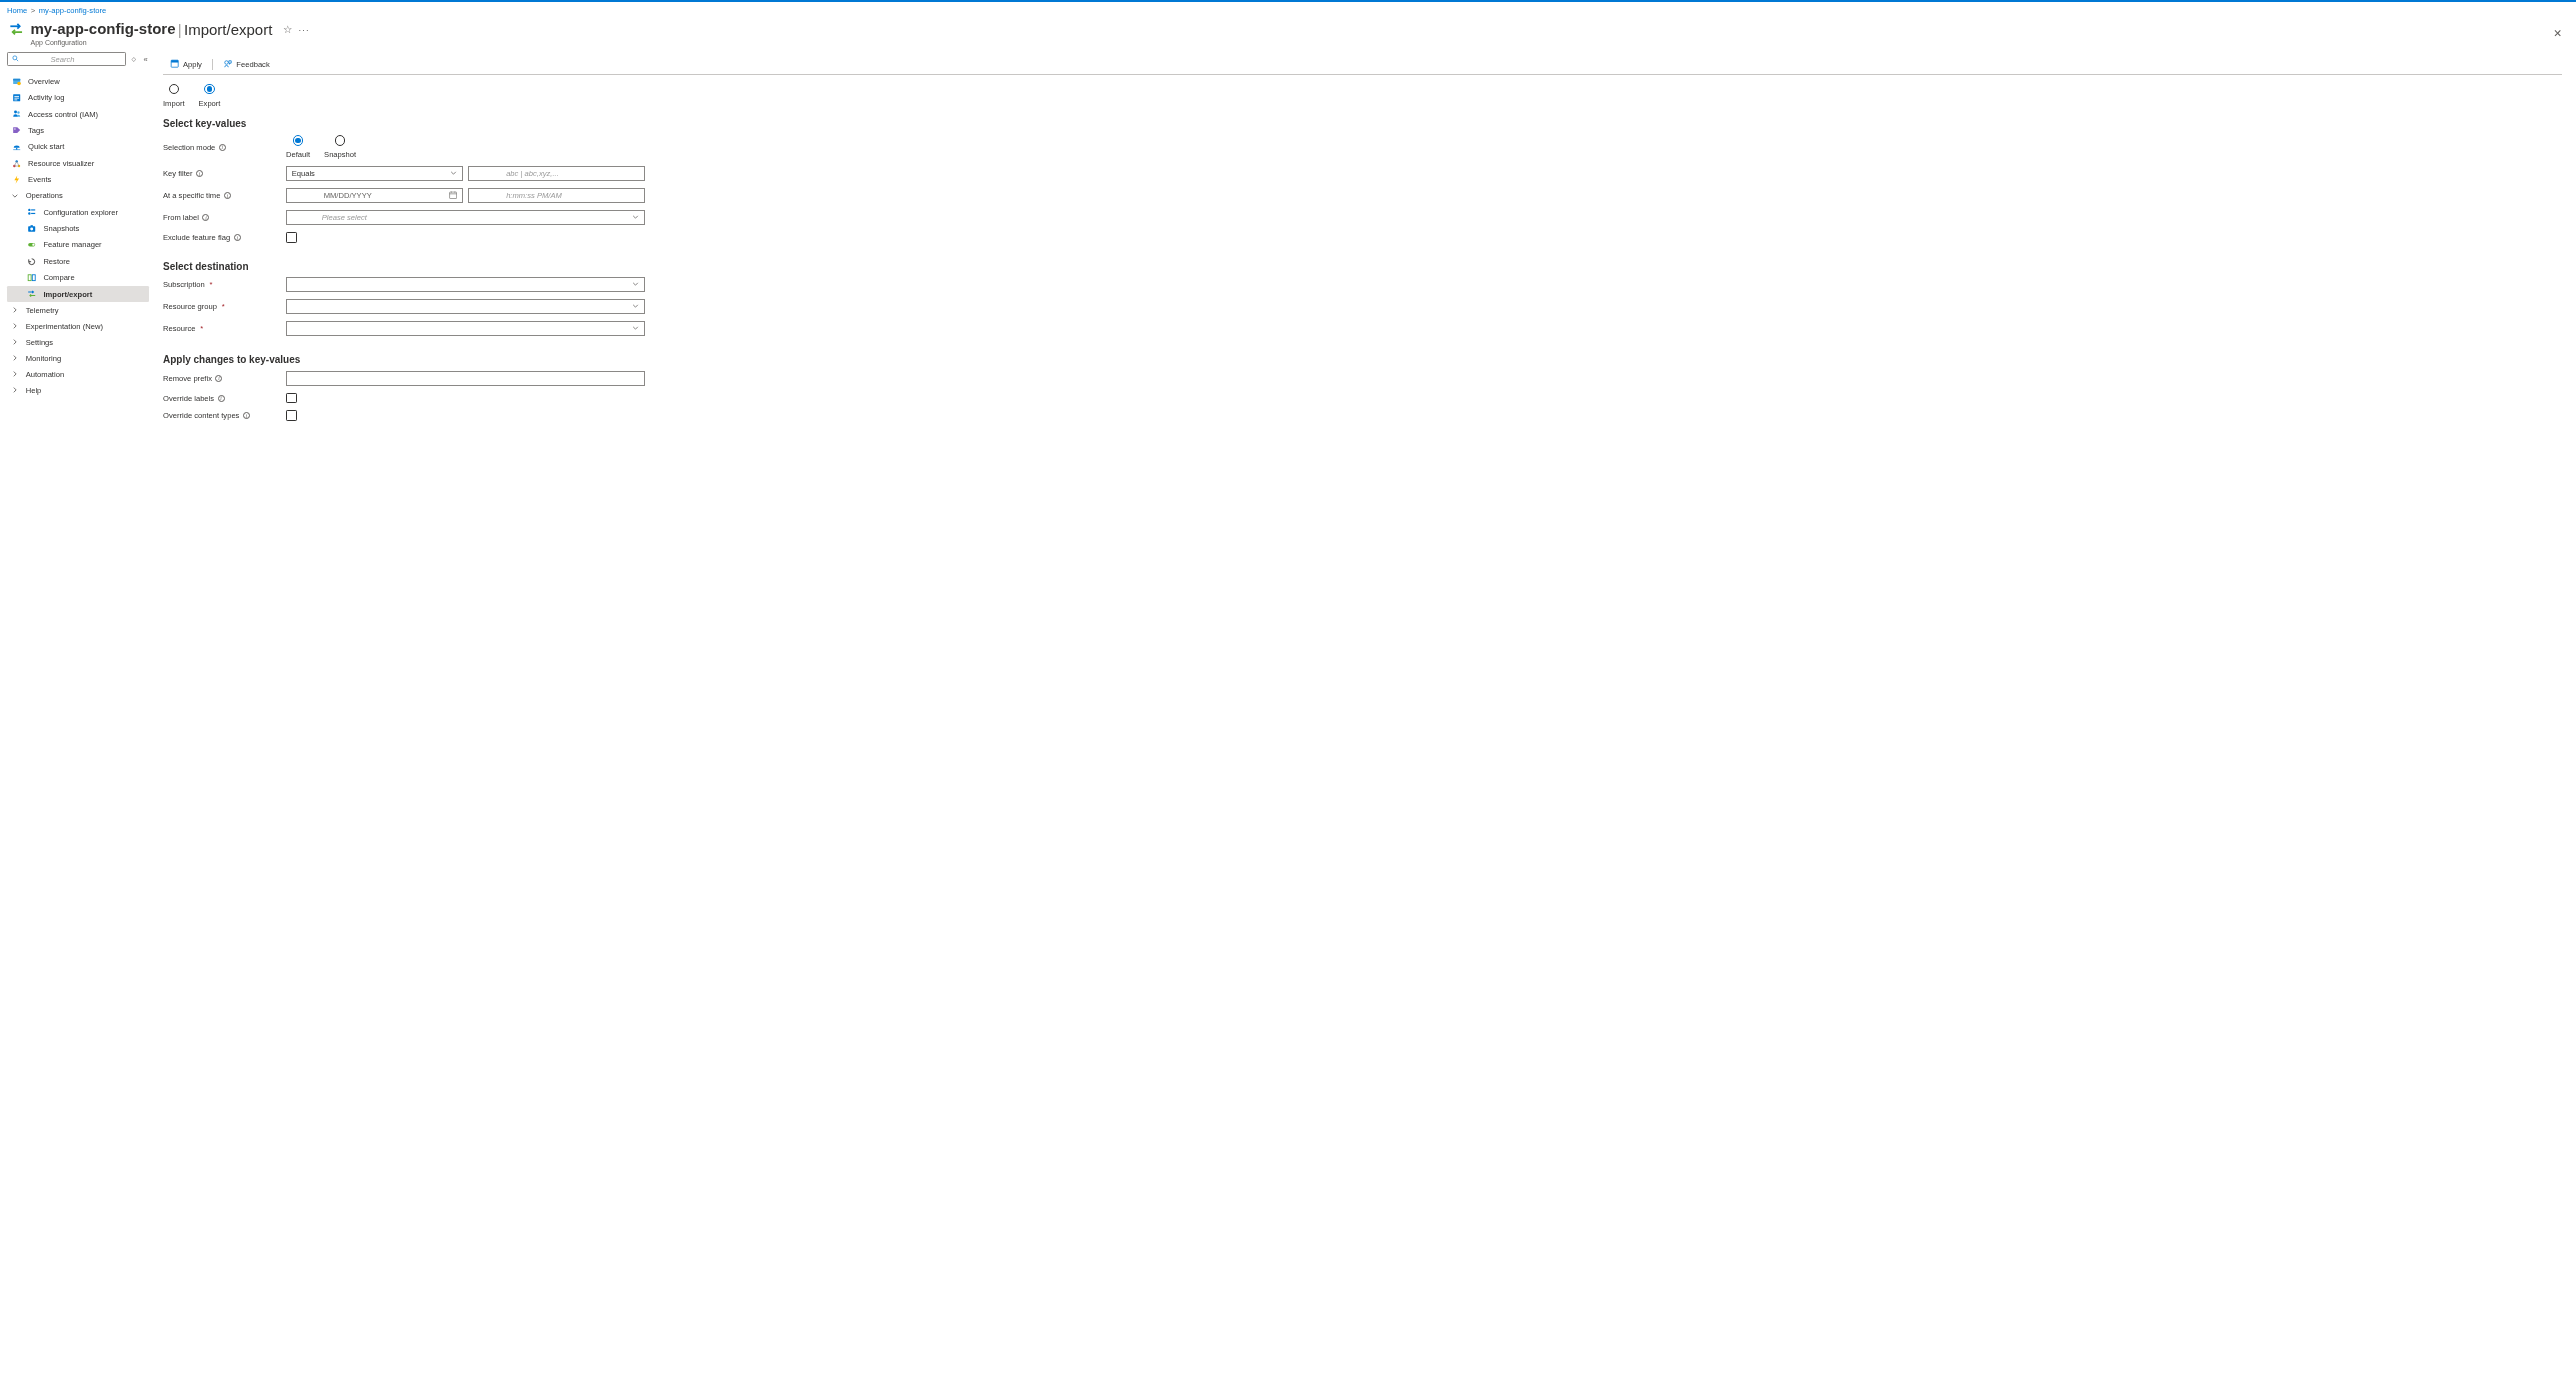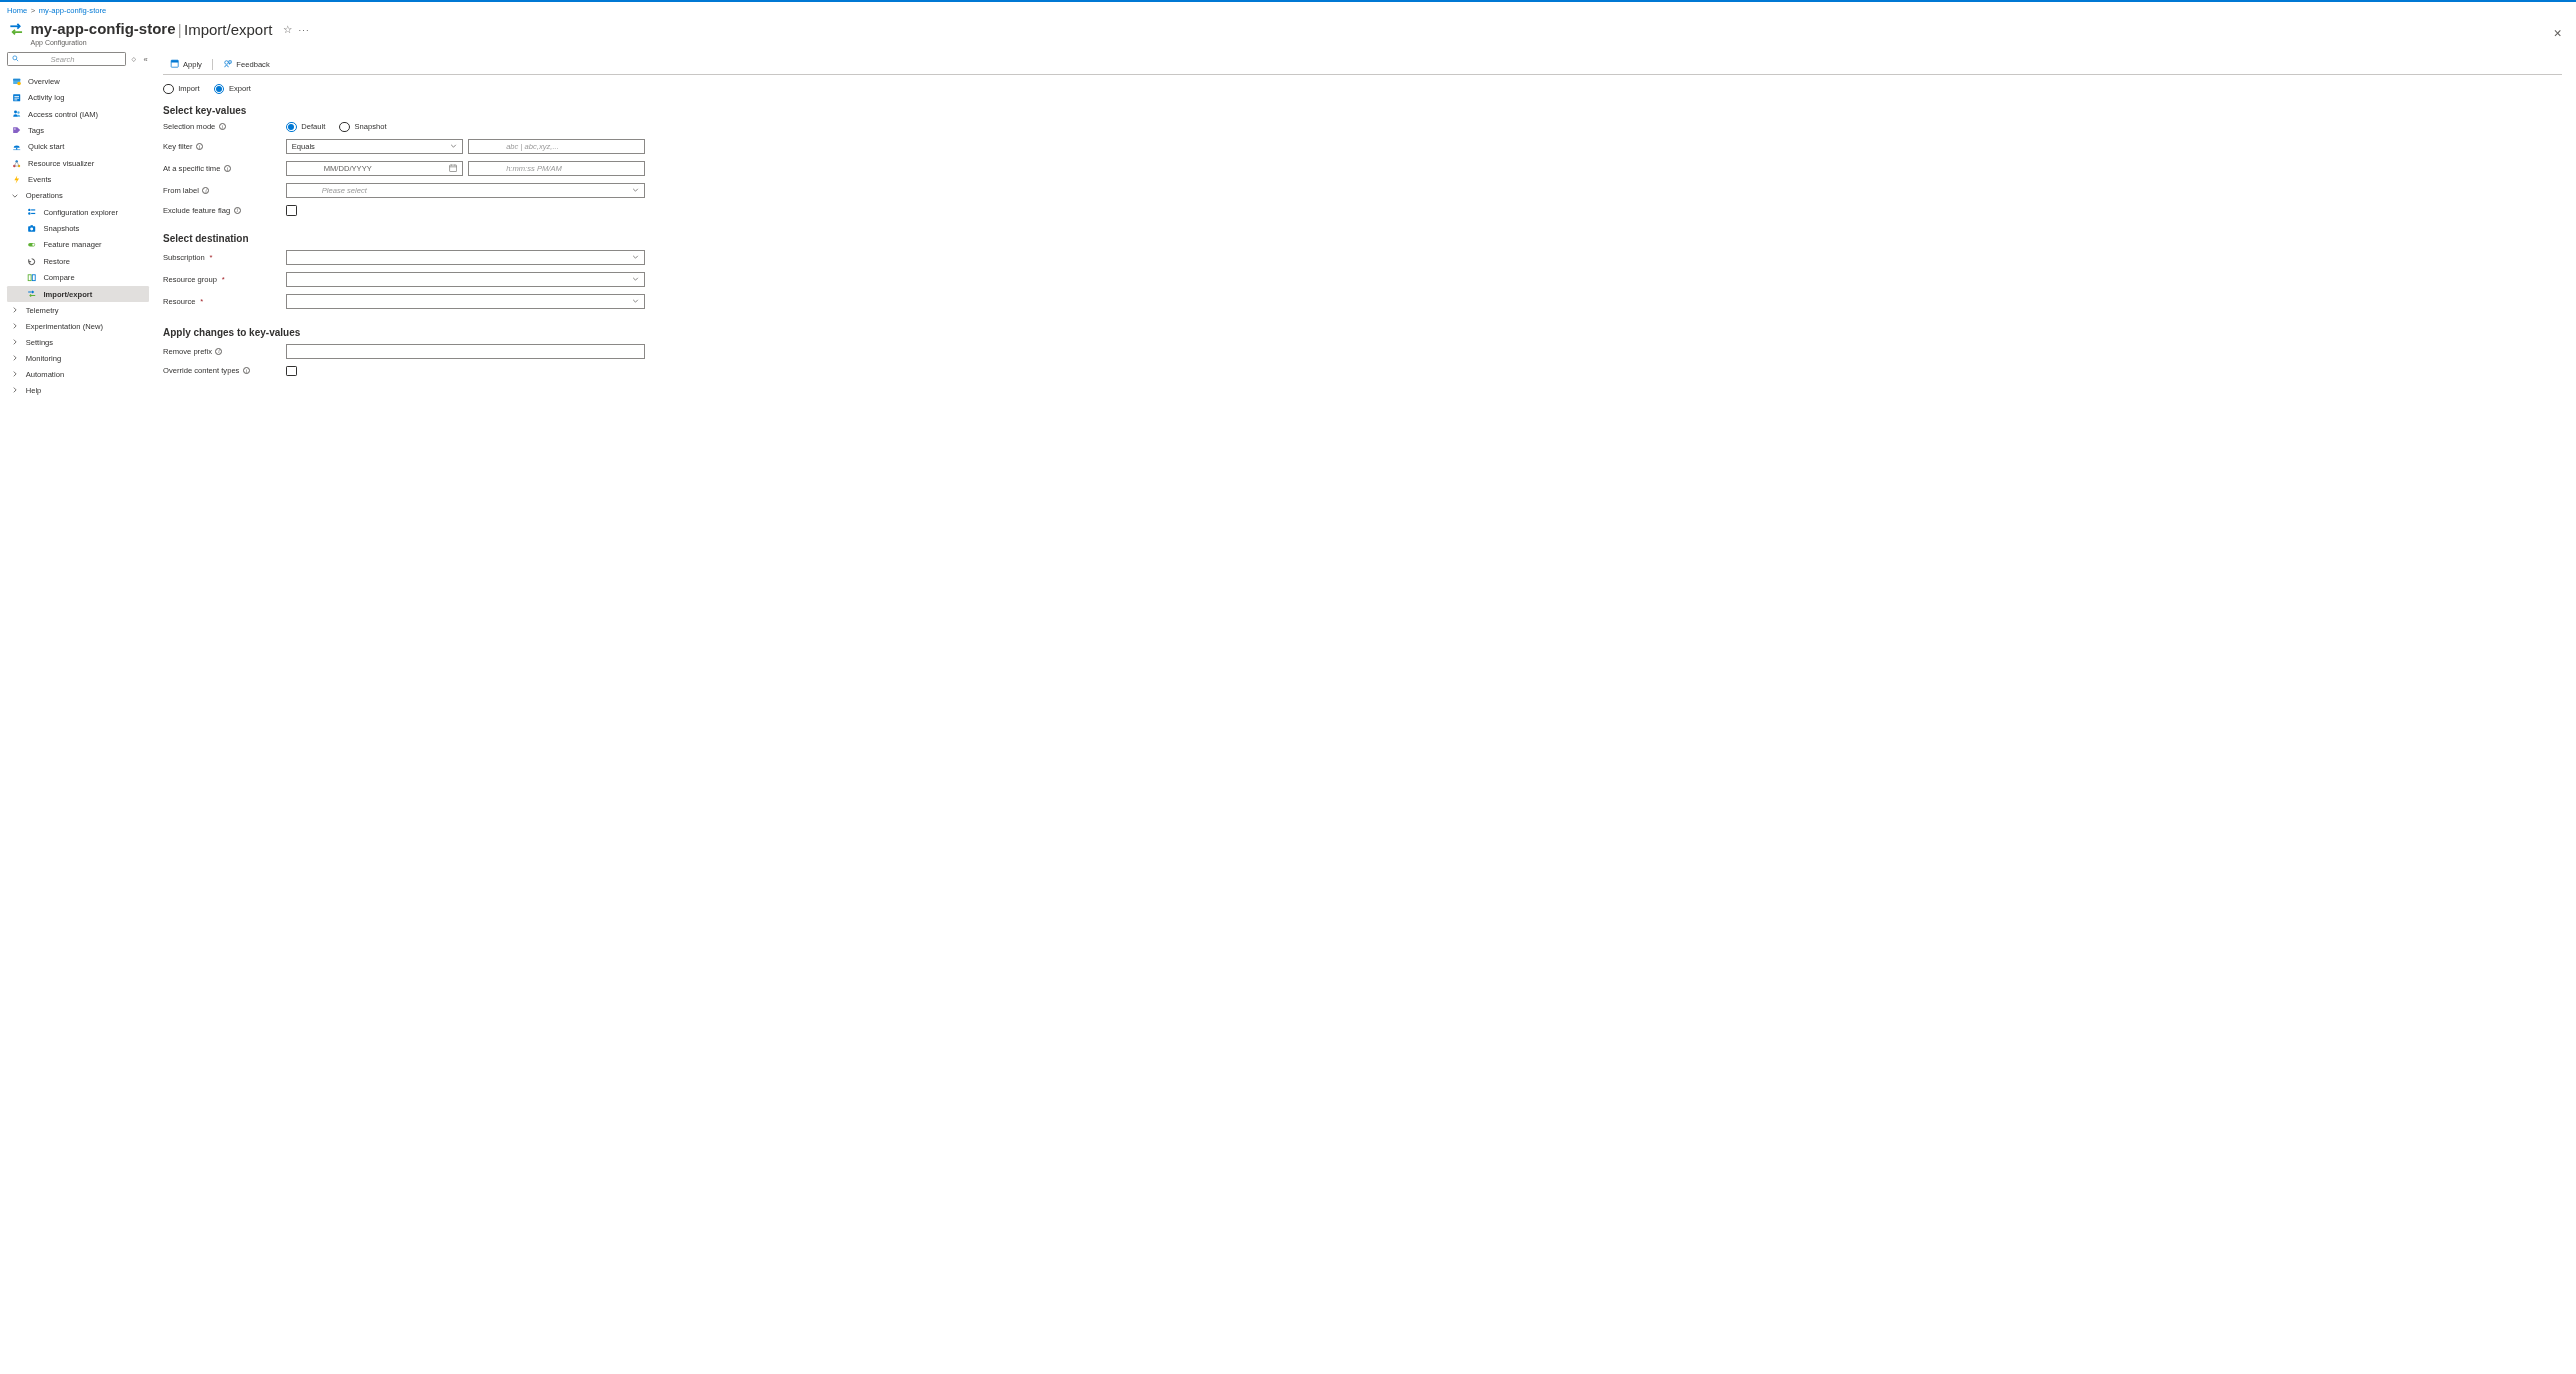--- a/index.html
+++ b/index.html
@@ -101,21 +101,21 @@
     display: flex; align-items: center; gap: 3.5px;
     padding: 2.3px 7px;
     cursor: pointer;
     color: var(--text);
     border-radius: 1.2px;
   }
   .toolbar-sep { width:0.6px; height:10.5px; background: var(--border-light); margin: 0 1.2px;}
 
   .radio-row { display: flex; gap: 14px; align-items: center; margin: 8.2px 0 9.4px; }
   .radio {
-    display: inline-flex; align-items: center; gap: 4.7px; cursor: pointer;
+    display: inline-flex; align-items: center; gap: 4.7px; cursor: pointer; flex-direction: column;
   }
   .radio .circle {
     width: 10.5px; height: 10.5px; border: 0.6px solid var(--text);
     border-radius: 50%; display:flex; align-items:center; justify-content:center;
   }
   .radio.checked .circle { border-color: var(--link); }
   .radio.checked .dot { width: 5.9px; height: 5.9px; background: var(--link); border-radius: 50%; }
 
   .form-section-title { font-size: 10px; font-weight: 700; margin: 10.5px 0 5.9px; }
   .form-row {
@@ -576,20 +576,29 @@
         <span>Remove prefix</span>
         <span class="info-icon">i</span>
       </div>
       <div class="form-controls">
         <div class="textbox w-full">
           <input style="">
         </div>
       </div>
     </div>
 
+    <div class="form-row">
+      <div class="form-label">
+        <span>Override labels</span>
+        <span class="info-icon">i</span>
+      </div>
+      <div class="form-controls">
+        <div class="checkbox"></div>
+      </div>
+    </div>
 
     <div class="form-row">
       <div class="form-label">
         <span>Override content types</span>
         <span class="info-icon">i</span>
       </div>
       <div class="form-controls">
         <div class="checkbox"></div>
       </div>
     </div>

